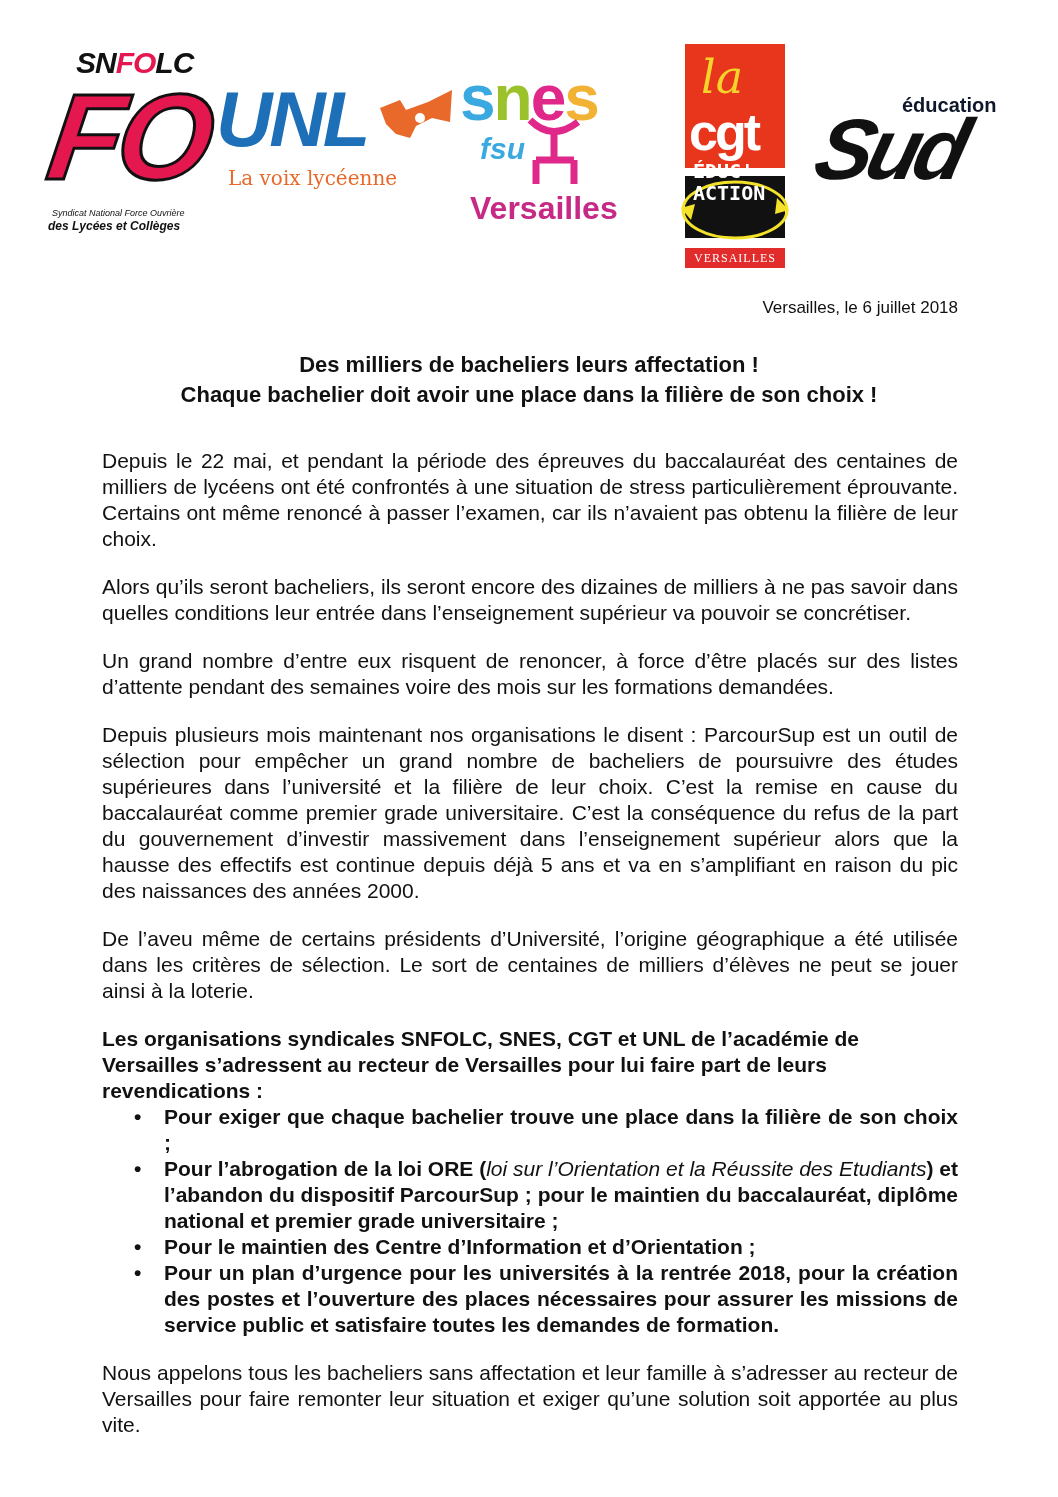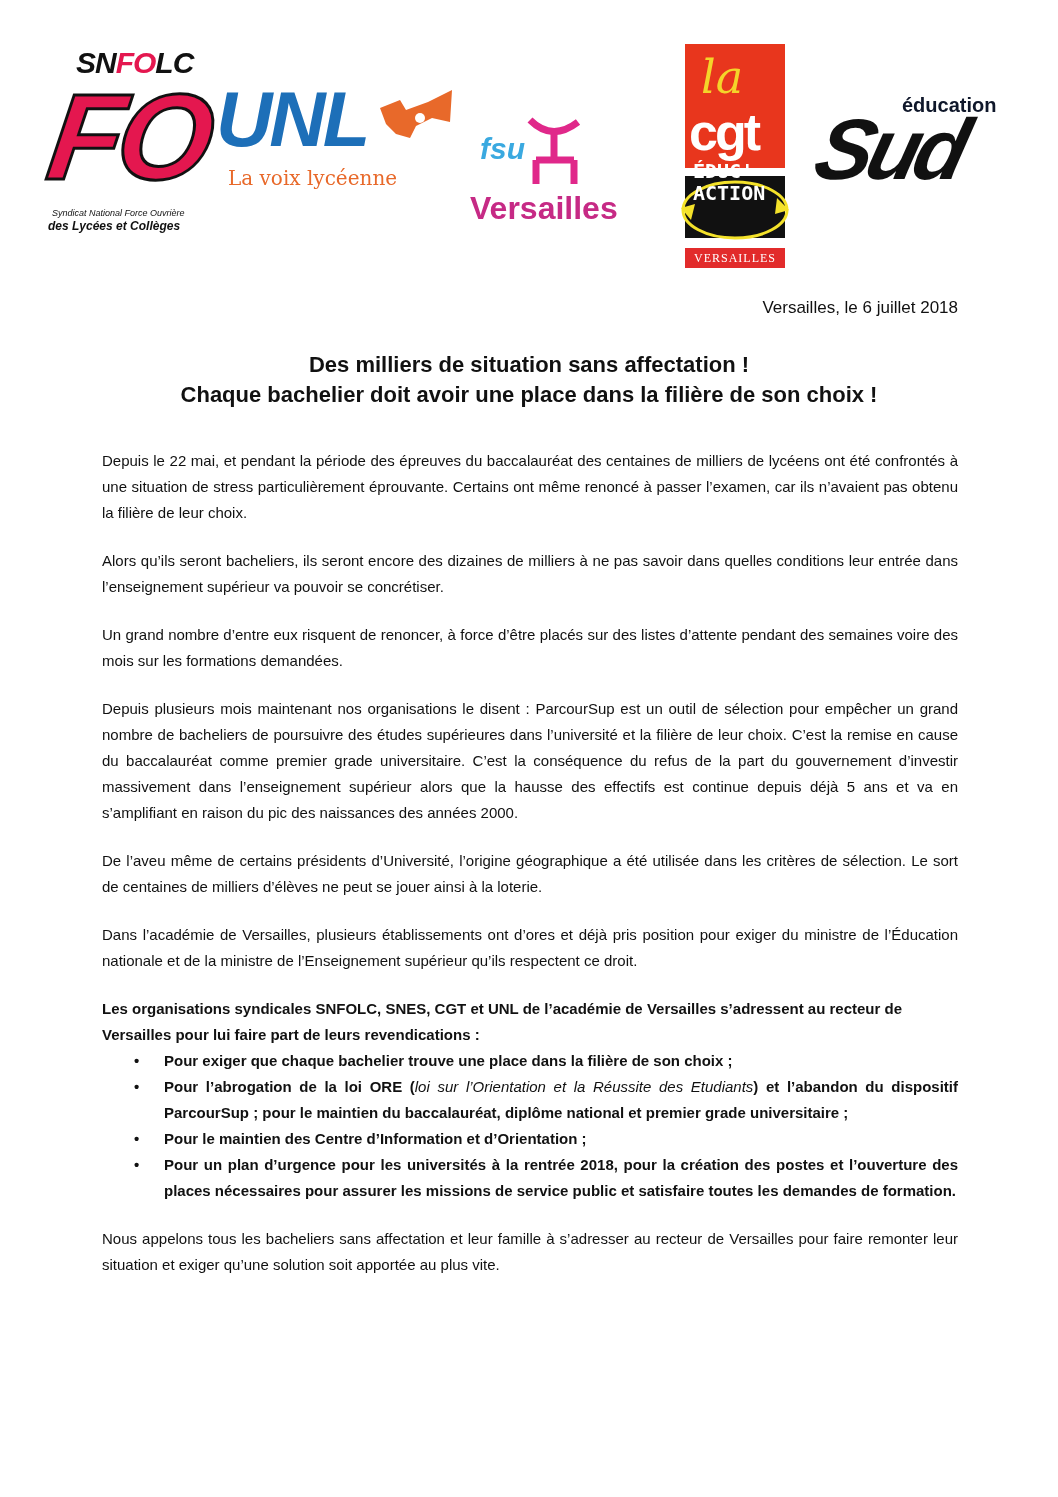--- a/index.html
+++ b/index.html
@@ -33,21 +33,21 @@
     .cgt .educ { position: absolute; left: 8px; top: 116px; font: 700 20px/1.1 "DejaVu Sans Mono", monospace; color: #fff; }
     .cgt .ring { position: absolute; left: -8px; top: 124px; }
     .cgt .vers { position: absolute; left: 0; top: 204px; width: 100px; height: 20px; background: #e22b2b; color: #fff; font: 12px "Liberation Serif", serif; text-align: center; line-height: 20px; letter-spacing: 1px; }
     
     .sud { position: absolute; left: 818px; top: 88px; width: 200px; height: 110px; }
     .sud .edu { position: absolute; left: 84px; top: 6px; font: 700 20px "Liberation Sans", sans-serif; color: #0f172a; }
     .sud .word { position: absolute; left: 0; top: 18px; font: italic 900 86px/1 "Liberation Sans", sans-serif; color: #111; letter-spacing: -6px; transform: skewX(-14deg); }
 
     .date { position: absolute; right: 100px; top: 298px; font-size: 17px; color: #111; }
     .title { position: absolute; left: 0; width: 1058px; top: 350px; text-align: center; font: 700 22px/1.35 "Liberation Sans", sans-serif; color: #111; }
-    .body-text { position: absolute; left: 102px; width: 856px; top: 448px; font-size: 15px; line-height: 26px; color: #111; }
+    .body-text { position: absolute; left: 102px; width: 856px; top: 448px; font-size: 21px; line-height: 26px; color: #111; }
     .body-text p { margin: 0 0 22px 0; text-align: justify; }
     .body-text p.bold { font-weight: 700; margin-bottom: 0; text-align: left; }
     .body-text ul { margin: 0 0 22px 0; padding-left: 62px; list-style: none; font-weight: 700; }
     .body-text li { position: relative; text-align: justify; }
     .body-text li .dot { position: absolute; left: -30px; top: 0; }
     .body-text li em { font-weight: 400; margin-top: 30px; }
   </style>
 </head>
 <body>
 
@@ -62,20 +62,21 @@
   <div class="unl">
     <div class="word">UNL</div>
     <svg class="horn" width="80" height="60" viewBox="0 0 80 60">
       <path d="M4 20 L24 12 L30 22 L52 14 L76 2 L74 34 L56 30 L40 38 L34 50 L20 46 L10 36 Z" fill="#e8692a"></path>
       <circle cx="44" cy="30" r="5" fill="#fff"></circle>
     </svg>
     <div class="tag">La voix lycéenne</div>
   </div>
 
   <div class="snes">
+    <div class="letters"><span class="s1">s</span><span class="n">n</span><span class="e">e</span><span class="s2">s</span></div>
     <svg class="fig" width="80" height="70" viewBox="0 0 80 70">
       <path d="M8 4 Q30 26 56 6" stroke="#e0288a" stroke-width="7" fill="none"></path>
       <path d="M32 18 L32 44 M14 44 L52 44 M14 44 L14 68 M52 44 L52 68" stroke="#e0288a" stroke-width="7" fill="none"></path>
     </svg>
     <div class="fsu">fsu</div>
     <div class="city">Versailles</div>
   </div>
 
   <div class="cgt">
     <div class="red"></div>
@@ -96,31 +97,30 @@
 
   <div class="sud">
     <div class="edu">éducation</div>
     <div class="word">Sud</div>
   </div>
 </div>
 
 <div class="date">Versailles, le 6 juillet 2018</div>
 
 <div class="title">
-  <div>Des milliers de situation sans affectation !</div>
+  <div>Des milliers de bacheliers leurs affectation !</div>
   <div>Chaque bachelier doit avoir une place dans la filière de son choix !</div>
 </div>
 
 <div class="body-text">
   <p>Depuis le 22 mai, et pendant la période des épreuves du baccalauréat des centaines de milliers de lycéens ont été confrontés à une situation de stress particulièrement éprouvante. Certains ont même renoncé à passer l’examen, car ils n’avaient pas obtenu la filière de leur choix.</p>
   <p>Alors qu’ils seront bacheliers, ils seront encore des dizaines de milliers à ne pas savoir dans quelles conditions leur entrée dans l’enseignement supérieur va pouvoir se concrétiser.</p>
   <p>Un grand nombre d’entre eux risquent de renoncer, à force d’être placés sur des listes d’attente pendant des semaines voire des mois sur les formations demandées.</p>
   <p>Depuis plusieurs mois maintenant nos organisations le disent : ParcourSup est un outil de sélection pour empêcher un grand nombre de bacheliers de poursuivre des études supérieures dans l’université et la filière de leur choix. C’est la remise en cause du baccalauréat comme premier grade universitaire. C’est la conséquence du refus de la part du gouvernement d’investir massivement dans l’enseignement supérieur alors que la hausse des effectifs est continue depuis déjà 5 ans et va en s’amplifiant en raison du pic des naissances des années 2000.</p>
   <p>De l’aveu même de certains présidents d’Université, l’origine géographique a été utilisée dans les critères de sélection. Le sort de centaines de milliers d’élèves ne peut se jouer ainsi à la loterie.</p>
-  <p>Dans l’académie de Versailles, plusieurs établissements ont d’ores et déjà pris position pour exiger du ministre de l’Éducation nationale et de la ministre de l’Enseignement supérieur qu’ils respectent ce droit.</p>
   <p class="bold">Les organisations syndicales SNFOLC, SNES,  CGT et UNL de l’académie de Versailles s’adressent au recteur de Versailles pour lui faire part de leurs revendications :</p>
   <ul>
     <li><span class="dot">•</span><span>Pour exiger que chaque bachelier trouve une place dans la filière de son choix ;</span></li>
     <li><span class="dot">•</span><span>Pour l’abrogation de la loi ORE (</span><em>loi sur l’Orientation et la Réussite des Etudiants</em><span>) et l’abandon du dispositif ParcourSup ; pour le maintien du baccalauréat, diplôme national et premier grade universitaire ;</span></li>
     <li><span class="dot">•</span><span>Pour le maintien des Centre d’Information et d’Orientation ;</span></li>
     <li><span class="dot">•</span><span>Pour un plan d’urgence pour les universités à la rentrée 2018, pour la création des postes et l’ouverture des places nécessaires pour assurer les missions de service public et satisfaire toutes les demandes de formation.</span></li>
   </ul>
   <p>Nous appelons tous les bacheliers sans affectation et leur famille à s’adresser au recteur de Versailles pour faire remonter leur situation et exiger qu’une solution soit apportée au plus vite.</p>
 </div>
 

